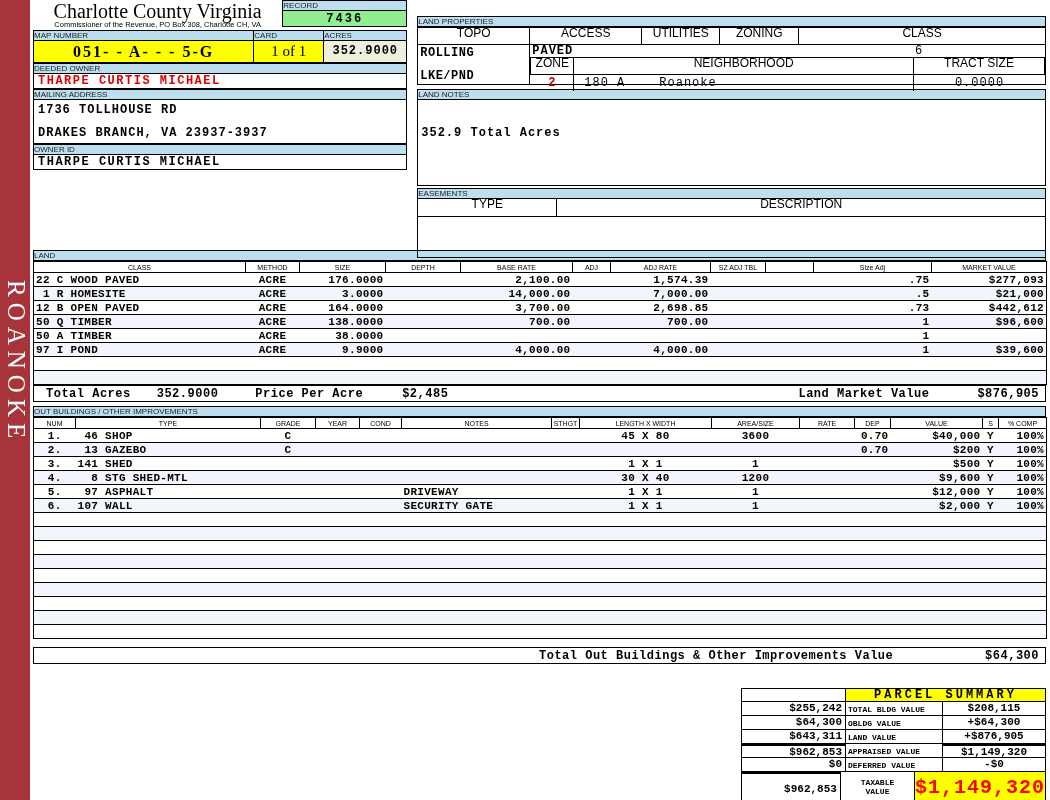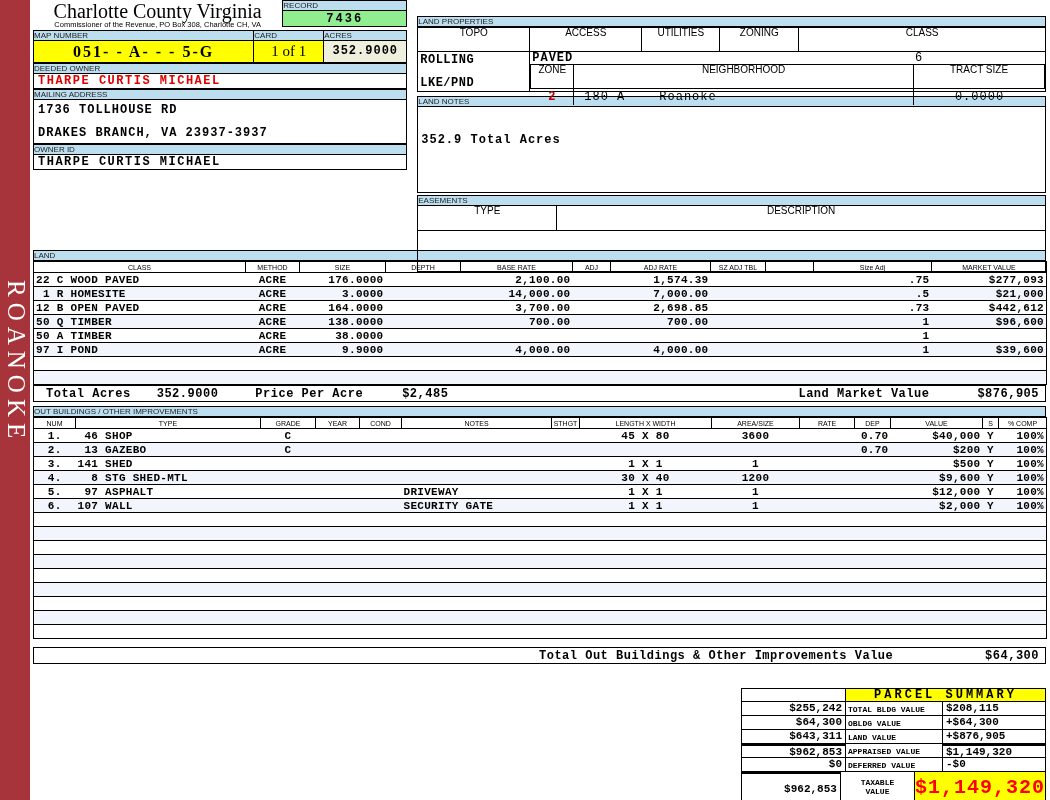--- a/index.html
+++ b/index.html
@@ -5,22 +5,22 @@
   html,body{margin:0;padding:0;}
   body{width:1050px;height:800px;position:relative;background:#fff;overflow:hidden;
        font-family:"Liberation Sans",sans-serif;color:#000;}
   .mono{font-family:"Liberation Mono","DejaVu Sans Mono",monospace;}
   .side{position:absolute;left:0;top:0;width:30px;height:800px;background:#A7343A;}
   .side-text{position:absolute;top:280px;left:2px;writing-mode:vertical-rl;color:#fff;
        font-family:"Liberation Serif","DejaVu Serif",serif;font-size:25px;letter-spacing:6px;}
   .content{position:absolute;left:33px;top:0;width:1013px;}
   .bar{background:#BCDEEE;border:1px solid #000;text-align:left;font-size:8px;
        height:11px;line-height:10px;color:#222;box-sizing:border-box;}
-  .hcell{background:#fff;border:1px solid #000;text-align:center;font-size:10px;
-       height:25px;line-height:10px;box-sizing:border-box;}
+  .hcell{background:#fff;border:1px solid #000;text-align:center;font-size:12px;
+       height:18px;line-height:10px;box-sizing:border-box;}
   .top{display:flex;height:250px;gap:10px;}
   .top-left{width:378px;}
   .top-right{width:635px;margin-top:16px;}
   .tl-head{display:flex;height:30px;}
   .title-box{flex:1;text-align:center;}
   .county-title{font-family:"Liberation Serif","DejaVu Serif",serif;font-size:20px;line-height:20px;margin-top:1px;}
   .county-sub{font-size:7.5px;line-height:8px;}
   .record-box{width:125px;}
   .record-val{height:16px;background:#90EE90;border:1px solid #000;border-top:none;
        text-align:center;font-weight:bold;font-size:12px;letter-spacing:2px;line-height:16px;box-sizing:border-box;}
@@ -88,21 +88,21 @@
   .ps{width:305px;margin-left:auto;margin-top:24px;font-family:"Liberation Mono","DejaVu Sans Mono",monospace;}
   .ps-row{display:flex;}
   .ps-spacer{width:105px;height:14px;border:1px solid #000;box-sizing:border-box;}
   .ps-title{flex:1;height:14px;border:1px solid #000;border-left:none;box-sizing:border-box;
        background:#FFFF00;text-align:center;font-weight:bold;font-size:12px;letter-spacing:3px;line-height:13px;}
   .ps-left{width:105px;border:0 solid #000;border-width:0 1px 1px 1px;box-sizing:border-box;
        text-align:right;font-weight:bold;font-size:11px;padding-right:3px;height:14px;line-height:13px;}
   .ps-label{width:97px;border:0 solid #000;border-width:0 1px 1px 0;box-sizing:border-box;
        font-weight:bold;font-size:8px;padding:3px 0 0 2px;height:14px;}
   .ps-value{flex:1;border:0 solid #000;border-width:0 1px 1px 0;box-sizing:border-box;
-       display:flex;justify-content:flex-start;font-weight:bold;font-size:11px;
+       display:flex;justify-content:center;font-weight:bold;font-size:11px;
        padding:0 3px;height:14px;line-height:13px;}
   .thick{border-top:2px solid #000;}
   .ps-last{height:33px;}
   .ps-left.ps-last{line-height:31px;}
   .ps-label-tax{width:78px;border:0 solid #000;border-width:0 1px 1px 0;box-sizing:border-box;
        font-weight:bold;font-size:8px;text-align:center;padding-top:6px;height:33px;}
   .ps-tax-val{flex:1;border:0 solid #000;border-width:0 1px 1px 0;box-sizing:border-box;
        background:#FFFF00;color:#FF0000;font-weight:bold;font-size:20px;text-align:center;
        height:33px;line-height:31px;letter-spacing:1px;}
 </style>

